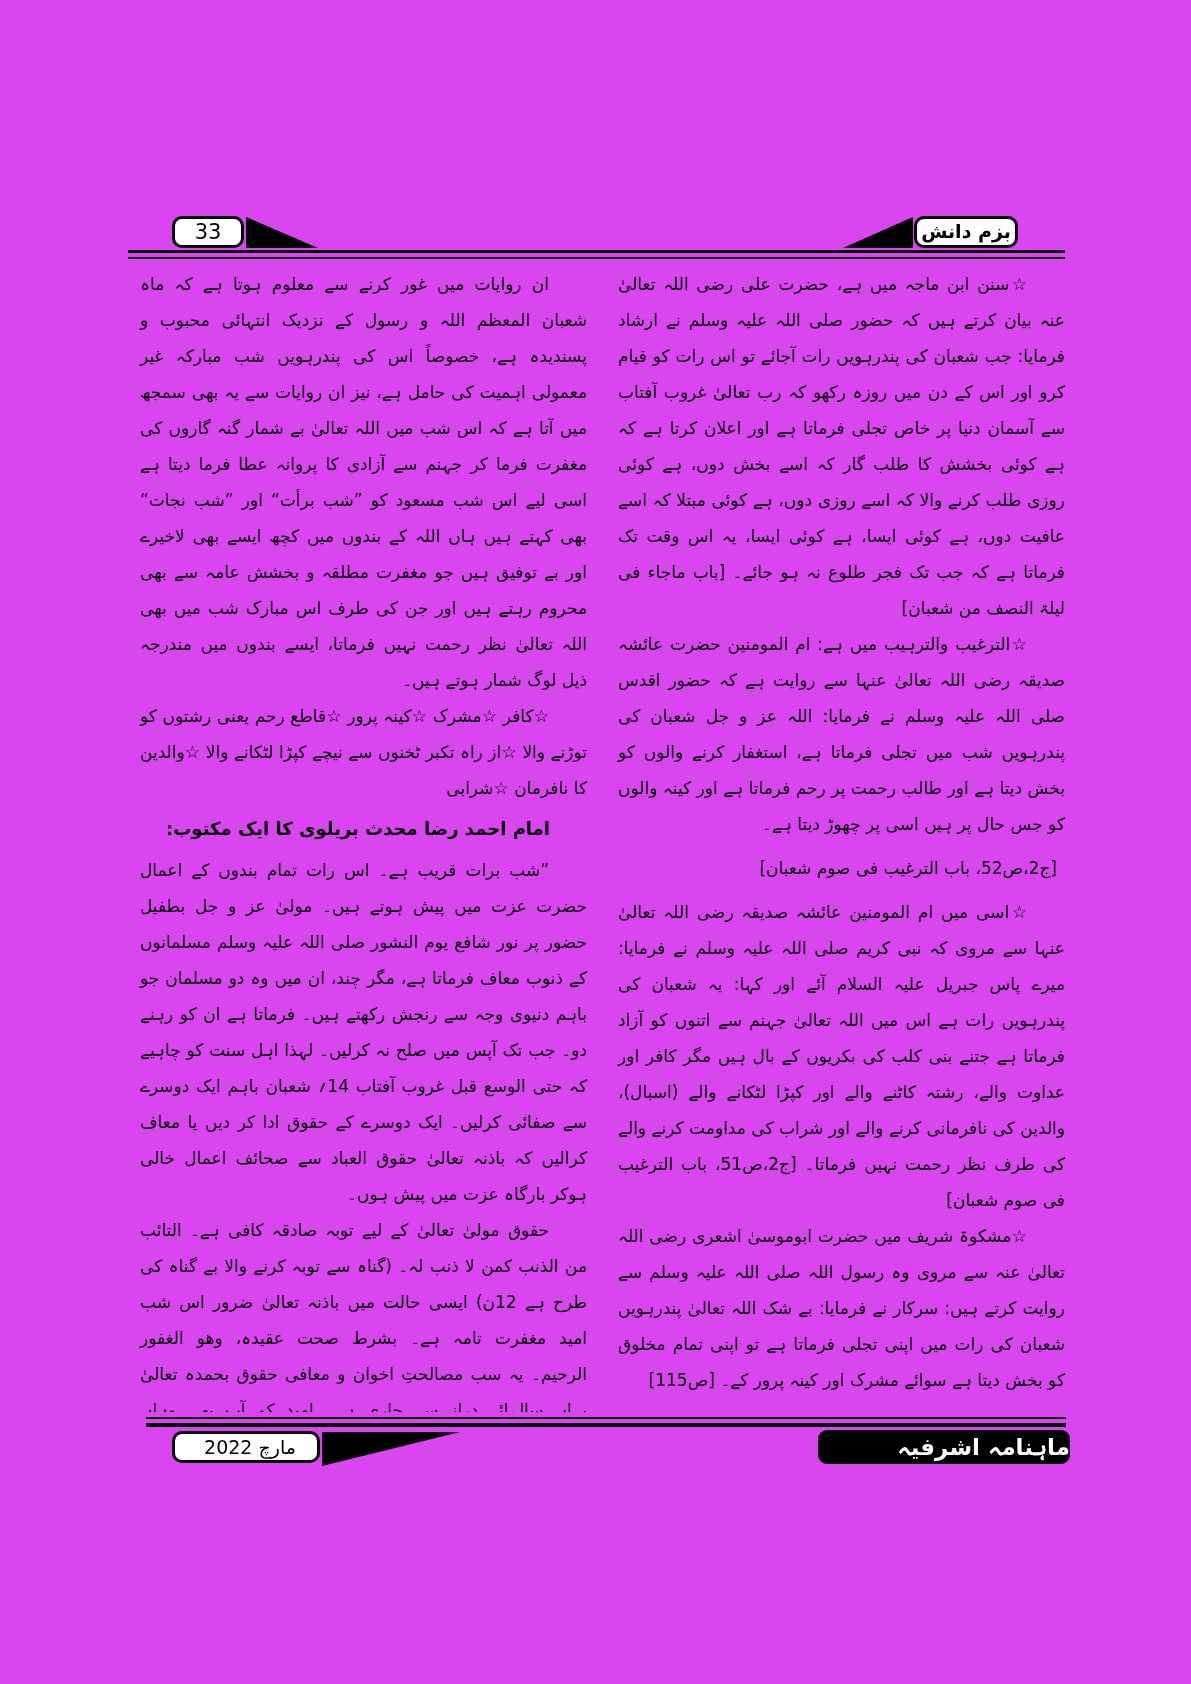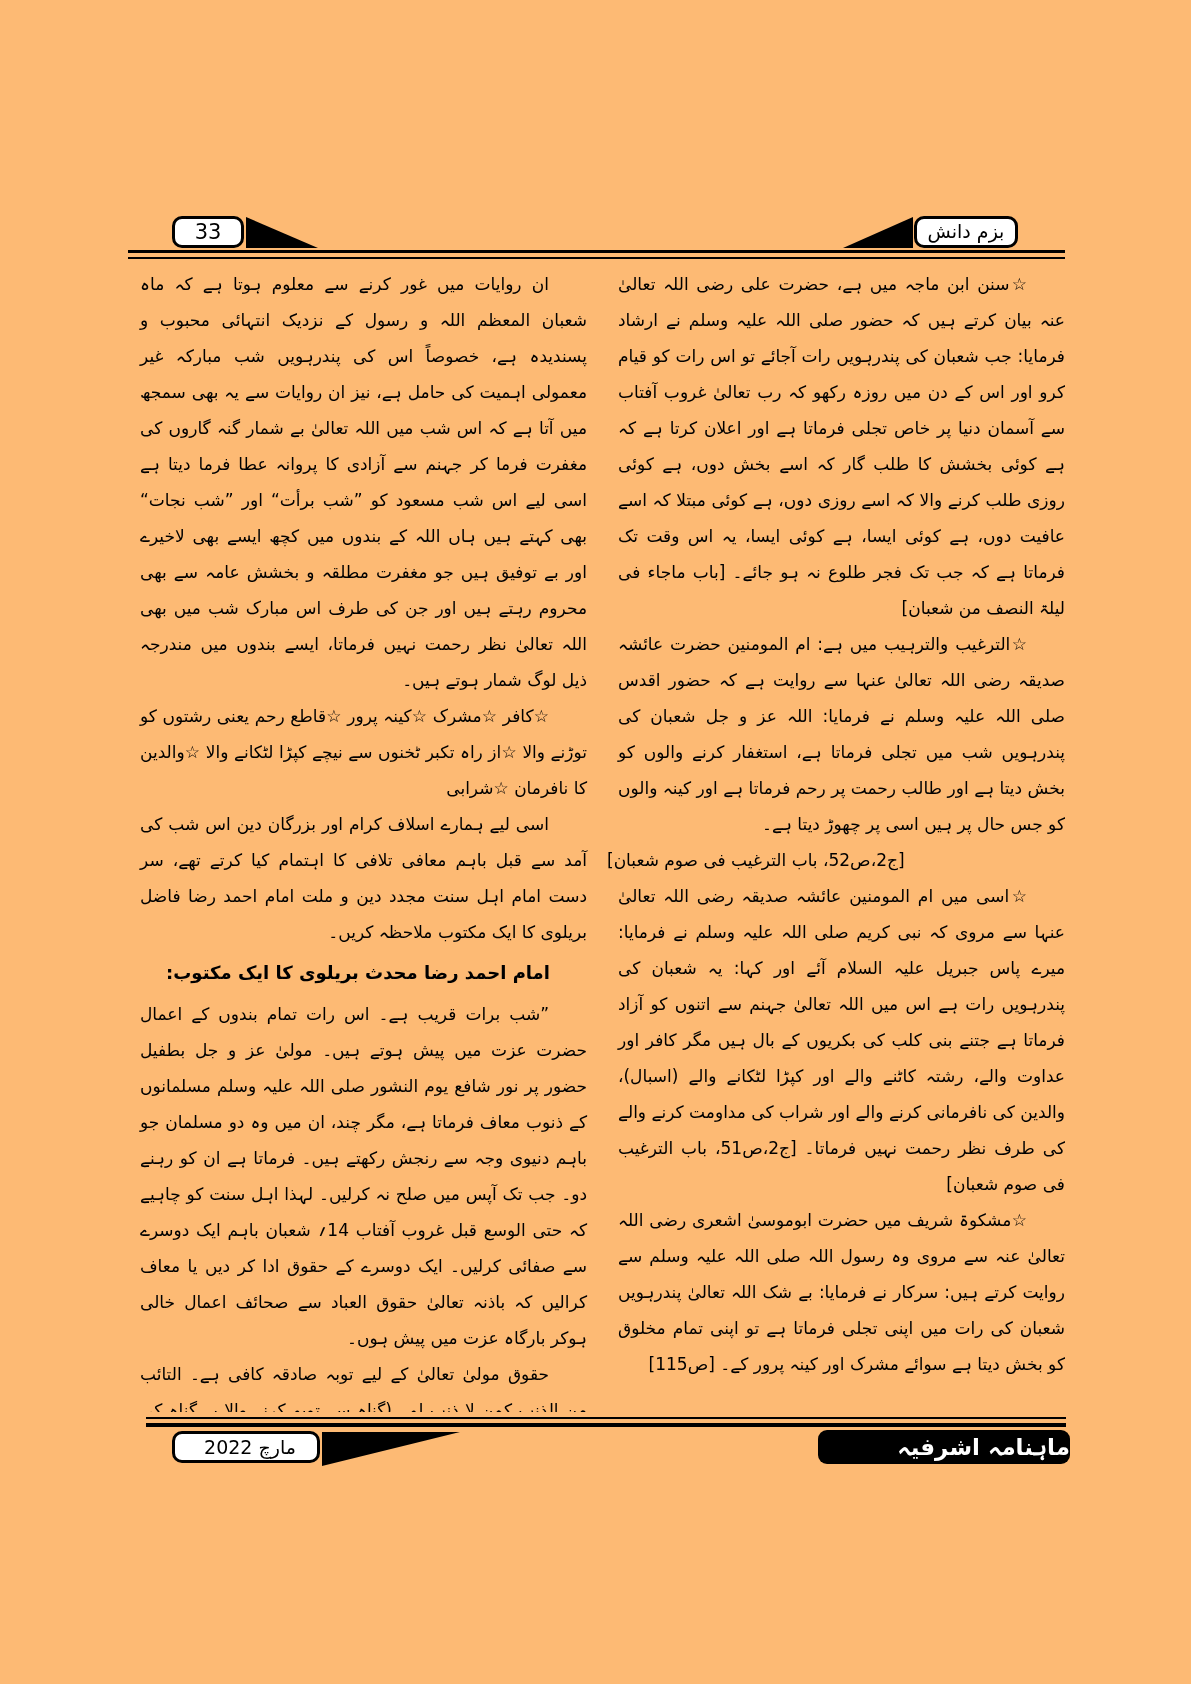--- a/index.html
+++ b/index.html
@@ -1,40 +1,40 @@
 <!DOCTYPE html>
 <html lang="ur" dir="ltr"><head>
 <meta charset="utf-8">
 <style>
   html, body { margin: 0; padding: 0; background: #ffffff; }
   .page {
     position: relative;
     width: 1191px;
     height: 1684px;
-    background: #fdba74;
+    background: #d946ef;
     color: #000000;
     font-family: "DejaVu Sans", sans-serif;
     overflow: hidden;
   }
   
   .badge {
     position: absolute;
     border: 3px solid #000;
     border-radius: 10px;
     background: #fff;
     text-align: center;
     box-sizing: border-box;
   }
   .pageno {
     left: 172px; top: 216px; width: 72px; height: 32px;
     font-size: 21px; line-height: 26px;
   }
   .titlebox {
     left: 914px; top: 216px; width: 104px; height: 32px;
-    font-weight: normal; font-size: 19px; line-height: 25px;
+    font-weight: bold; font-size: 19px; line-height: 25px;
     direction: rtl;
   }
   .datebox {
     left: 172px; top: 1431px; width: 148px; height: 32px;
     font-size: 19px; line-height: 26px; direction: rtl; padding-left: 8px;
   }
   .ftr-mag {
     position: absolute;
     left: 818px; top: 1430px; width: 252px; height: 34px;
     background: #000; color: #fff;
@@ -74,22 +74,22 @@
     width: 458px;
     box-sizing: border-box;
     font-size: 17px;
     line-height: 36px;
     text-align: justify;
     direction: rtl;
   }
   .para { margin: 0; }
   .para.indent { text-indent: 38px; margin-left: 11px; }
   .ref {
-    margin: 0;
-    text-align: left;
+    margin: 8px;
+    text-align: right;
   }
   .heading {
     font-weight: bold;
     font-size: 18px;
     line-height: 46px;
     text-align: center;
   }
 </style>
 </head>
 <body>
@@ -109,21 +109,20 @@
       <div class="para indent">☆الترغیب والترہیب میں ہے: ام المومنین حضرت عائشہ صدیقہ رضی اللہ تعالیٰ عنہا سے روایت ہے کہ حضور اقدس صلی اللہ علیہ وسلم نے فرمایا: اللہ عز و جل شعبان کی پندرہویں شب میں تجلی فرماتا ہے، استغفار کرنے والوں کو بخش دیتا ہے اور طالب رحمت پر رحم فرماتا ہے اور کینہ والوں کو جس حال پر ہیں اسی پر چھوڑ دیتا ہے۔</div>
       <div class="ref">[ج2،ص52، باب الترغیب فی صوم شعبان]</div>
       <div class="para indent">☆اسی میں ام المومنین عائشہ صدیقہ رضی اللہ تعالیٰ عنہا سے مروی کہ نبی کریم صلی اللہ علیہ وسلم نے فرمایا: میرے پاس جبریل علیہ السلام آئے اور کہا: یہ شعبان کی پندرہویں رات ہے اس میں اللہ تعالیٰ جہنم سے اتنوں کو آزاد فرماتا ہے جتنے بنی کلب کی بکریوں کے بال ہیں مگر کافر اور عداوت والے، رشتہ کاٹنے والے اور کپڑا لٹکانے والے (اسبال)، والدین کی نافرمانی کرنے والے اور شراب کی مداومت کرنے والے کی طرف نظر رحمت نہیں فرماتا۔ [ج2،ص51، باب الترغیب فی صوم شعبان]</div>
       <div class="para indent">☆مشکوۃ شریف میں حضرت ابوموسیٰ اشعری رضی اللہ تعالیٰ عنہ سے مروی وہ رسول اللہ صلی اللہ علیہ وسلم سے روایت کرتے ہیں: سرکار نے فرمایا: بے شک اللہ تعالیٰ پندرہویں شعبان کی رات میں اپنی تجلی فرماتا ہے تو اپنی تمام مخلوق کو بخش دیتا ہے سوائے مشرک اور کینہ پرور کے۔ [ص115]</div>
 
     </div>
 
     <div class="col">
       <div class="para indent">ان روایات میں غور کرنے سے معلوم ہوتا ہے کہ ماہ شعبان المعظم اللہ و رسول کے نزدیک انتہائی محبوب و پسندیدہ ہے، خصوصاً اس کی پندرہویں شب مبارکہ غیر معمولی اہمیت کی حامل ہے، نیز ان روایات سے یہ بھی سمجھ میں آتا ہے کہ اس شب میں اللہ تعالیٰ بے شمار گنہ گاروں کی مغفرت فرما کر جہنم سے آزادی کا پروانہ عطا فرما دیتا ہے اسی لیے اس شب مسعود کو ”شب برأت“ اور ”شب نجات“ بھی کہتے ہیں ہاں اللہ کے بندوں میں کچھ ایسے بھی لاخیرے اور بے توفیق ہیں جو مغفرت مطلقہ و بخشش عامہ سے بھی محروم رہتے ہیں اور جن کی طرف اس مبارک شب میں بھی اللہ تعالیٰ نظر رحمت نہیں فرماتا، ایسے بندوں میں مندرجہ ذیل لوگ شمار ہوتے ہیں۔</div>
       <div class="para indent">☆کافر ☆مشرک ☆کینہ پرور ☆قاطع رحم یعنی رشتوں کو توڑنے والا ☆از راہ تکبر ٹخنوں سے نیچے کپڑا لٹکانے والا ☆والدین کا نافرمان ☆شرابی</div>
-      <div class="para indent">اسی لیے ہمارے اسلاف کرام اور بزرگان دین اس شب کی آمد سے قبل باہم معافی تلافی کا اہتمام کیا کرتے تھے، سر دست امام اہل سنت مجدد دین و ملت امام احمد رضا فاضل بریلوی کا ایک مکتوب ملاحظہ کریں۔</div>
       <div class="heading">امام احمد رضا محدث بریلوی کا ایک مکتوب:</div>
       <div class="para indent">”شب برات قریب ہے۔ اس رات تمام بندوں کے اعمال حضرت عزت میں پیش ہوتے ہیں۔ مولیٰ عز و جل بطفیل حضور پر نور شافع یوم النشور صلی اللہ علیہ وسلم مسلمانوں کے ذنوب معاف فرماتا ہے، مگر چند، ان میں وہ دو مسلمان جو باہم دنیوی وجہ سے رنجش رکھتے ہیں۔ فرماتا ہے ان کو رہنے دو۔ جب تک آپس میں صلح نہ کرلیں۔ لہذا اہل سنت کو چاہیے کہ حتی الوسع قبل غروب آفتاب 14؍ شعبان باہم ایک دوسرے سے صفائی کرلیں۔ ایک دوسرے کے حقوق ادا کر دیں یا معاف کرالیں کہ باذنہ تعالیٰ حقوق العباد سے صحائف اعمال خالی ہوکر بارگاہ عزت میں پیش ہوں۔</div>
       <div class="para indent">حقوق مولیٰ تعالیٰ کے لیے توبہ صادقہ کافی ہے۔ التائب من الذنب کمن لا ذنب لہ۔ (گناہ سے توبہ کرنے والا بے گناہ کی طرح ہے 12ن) ایسی حالت میں باذنہ تعالیٰ ضرور اس شب امید مغفرت تامہ ہے۔ بشرط صحت عقیدہ، وھو الغفور الرحیم۔ یہ سب مصالحتِ اخوان و معافی حقوق بحمدہ تعالیٰ یہاں سالہائے دراز سے جاری ہے۔ امید کہ آپ بھی وہاں مسلمانوں میں اس کا اجرا کرکے</div>
     </div>
 
   </div>
 
   <div class="rule rule-bottom"></div>
   <div class="badge datebox">مارچ 2022</div>
   <div class="tri tri-ftr-left"></div>

